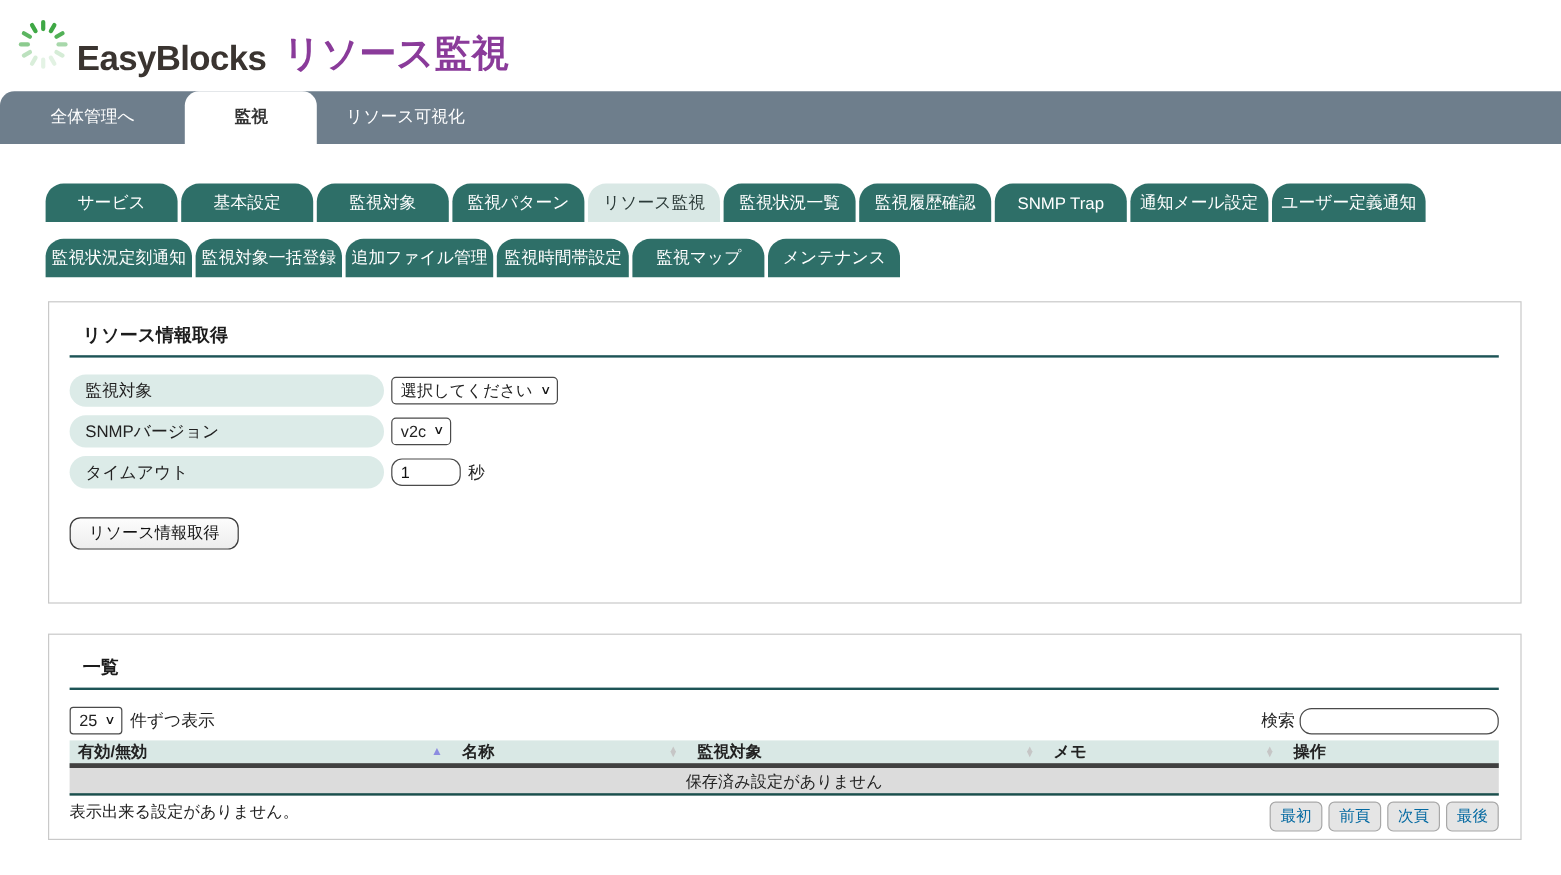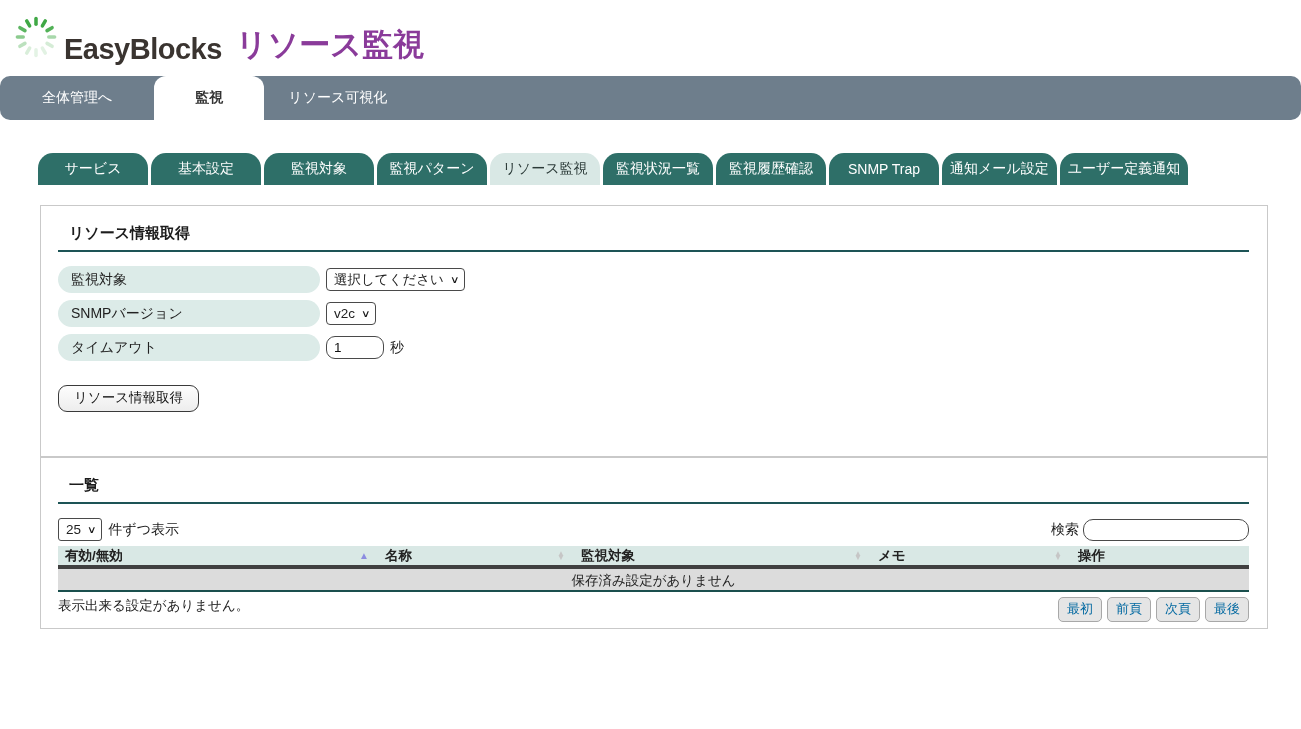--- a/index.html
+++ b/index.html
@@ -13,21 +13,21 @@
   
   .app-header { display: flex; align-items: center; padding: 8px 0 0 14px; height: 66px; }
   .logo-icon { width: 44px; height: 44px; margin-right: 6px; }
   .logo-text { font-size: 29px; font-weight: bold; color: #3a3430; letter-spacing: -0.5px; align-self: flex-end; }
   .page-title { font-size: 31px; font-weight: bold; color: #8a3b9a; margin-left: 14px; align-self: flex-end; }
 
   
   .main-nav {
     margin-top: 10px; height: 44px; width: 1301px;
     background: #6e7e8c; border-top-left-radius: 12px;
-    display: flex; align-items: stretch; position: relative; border-radius: 10px;
+    display: flex; align-items: stretch; position: relative;
   }
   .main-nav-tab {
     color: #fff; font-size: 14px; display: flex; align-items: center;
     justify-content: center; padding: 0 24px; cursor: pointer; white-space: nowrap;
   }
   .main-nav-tab.first { margin-left: 18px; }
   .main-nav-tab.active {
     background: #fff; color: #333; border-radius: 12px 12px 0 0;
     min-width: 110px; margin-left: 18px; font-weight: bold;
   }
@@ -44,21 +44,21 @@
   }
   .tab-row.second .jtab { padding: 0 5px; }
   .jtab.active { background: #d9e8e5; color: #2b3a38; }
 
   
   .panel {
     width: 1228px; margin-left: 40px; border: 1px solid #c9c9c9;
     background: #fff; padding: 13px 18px 16px 17px;
   }
   .panel.form-panel { margin-top: 20px; height: 252px; }
-  .panel.list-panel { height: 172px; }
+  .panel.list-panel { margin-top: 25px; height: 172px; }
   .section-title {
     font-size: 15px; font-weight: bold; color: #1c1c1c;
     padding: 5px 0 7px 11px; border-bottom: 2px solid #1d5456; margin-bottom: 14px;
   }
 
   
   .form-row { display: flex; align-items: center; margin-bottom: 7px; height: 27px; }
   .field-label {
     width: 262px; height: 27px; line-height: 27px; background: #dcebe8;
     border-radius: 14px; padding-left: 13px; font-size: 14px; color: #222; flex: none;
@@ -149,20 +149,28 @@
     <div class="jtab">基本設定</div>
     <div class="jtab">監視対象</div>
     <div class="jtab">監視パターン</div>
     <div class="jtab active">リソース監視</div>
     <div class="jtab">監視状況一覧</div>
     <div class="jtab">監視履歴確認</div>
     <div class="jtab">SNMP Trap</div>
     <div class="jtab">通知メール設定</div>
     <div class="jtab">ユーザー定義通知</div>
   </div>
+  <div class="tab-row second">
+    <div class="jtab">監視状況定刻通知</div>
+    <div class="jtab">監視対象一括登録</div>
+    <div class="jtab">追加ファイル管理</div>
+    <div class="jtab">監視時間帯設定</div>
+    <div class="jtab">監視マップ</div>
+    <div class="jtab">メンテナンス</div>
+  </div>
 </div>
 
 <section class="panel form-panel">
   <h2 class="section-title">リソース情報取得</h2>
 
   <div class="form-row">
     <span class="field-label">監視対象</span>
     <span class="field-control">
       <span class="fake-select">
         <span>選択してください</span>

